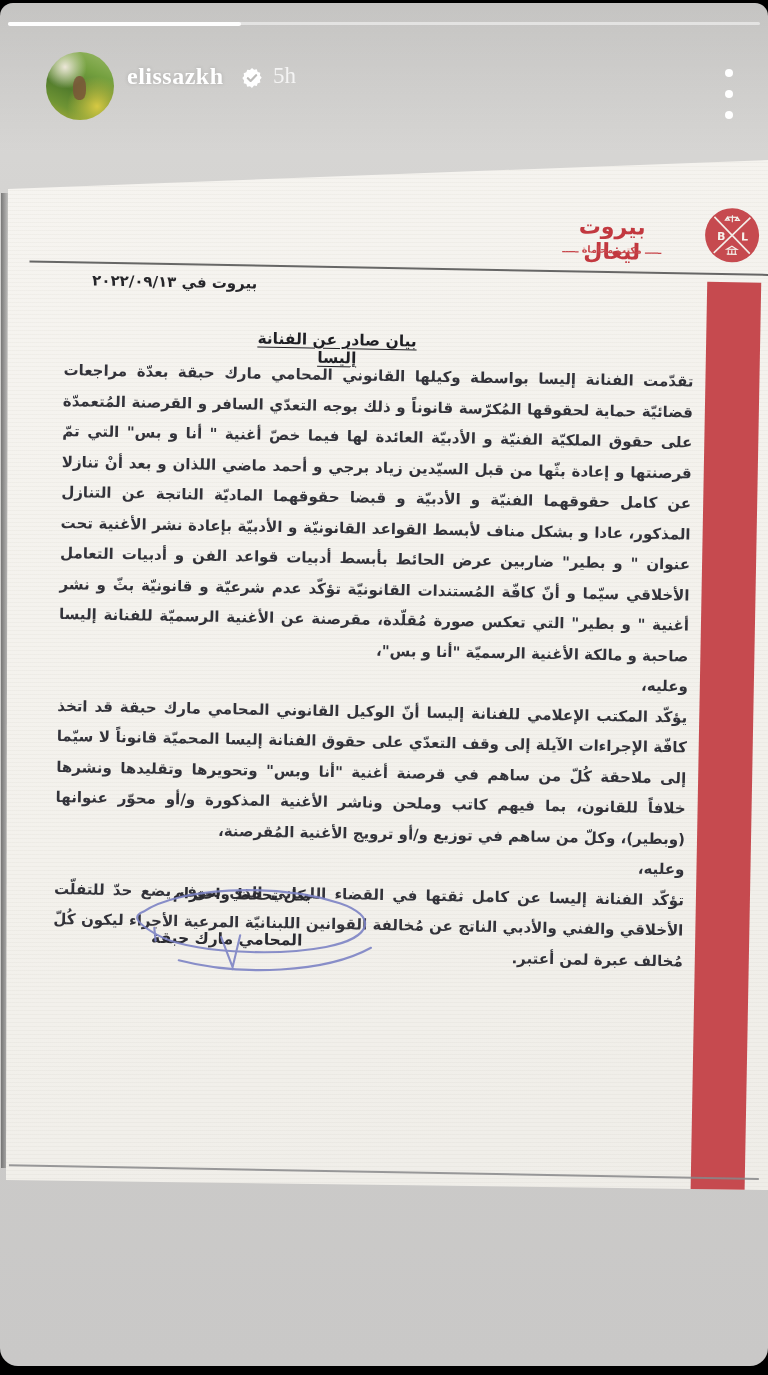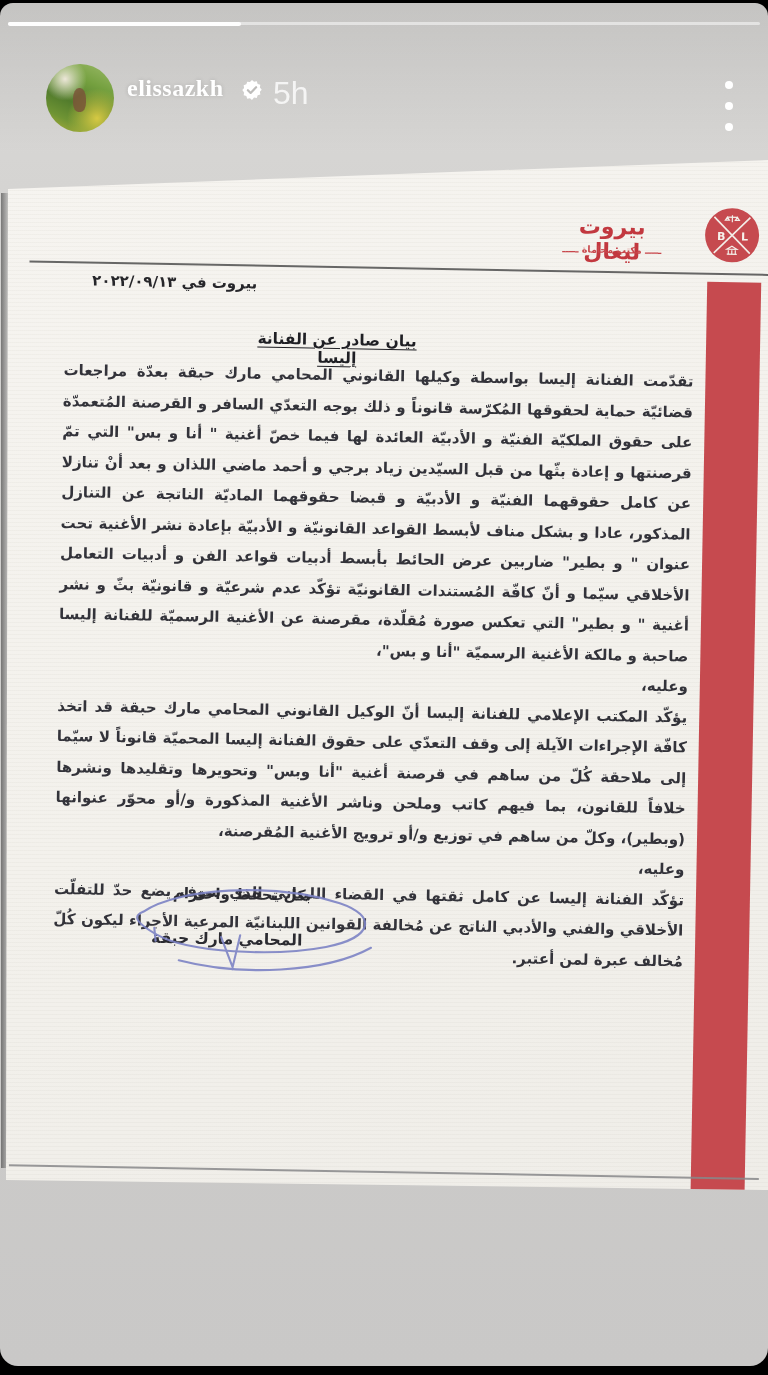--- a/index.html
+++ b/index.html
@@ -21,21 +21,21 @@
   }
   
   .progress-track{
     position:absolute;left:8px;right:8px;top:19px;height:3px;border-radius:3px;
     background:rgba(255,255,255,.5);
   }
   .progress-fill{
     position:absolute;left:0;top:-0.5px;height:4px;border-radius:3px;background:#fefefe;
   }
   
-  .header{position:absolute;left:0;right:0;top:52px;height:90px;text-align:right;}
+  .header{position:absolute;left:0;right:0;top:40px;height:90px;text-align:right;}
   .avatar{
     position:absolute;left:46px;top:9px;width:68px;height:68px;border-radius:50%;
     background:
       radial-gradient(circle at 28% 22%,#ece7d8 0%,rgba(236,231,216,0) 30%),
       radial-gradient(circle at 75% 80%,#d6c943 0%,rgba(214,201,67,0) 40%),
       linear-gradient(205deg,#9dbb6a 0%,#74a03f 30%,#527c2c 58%,#6f9434 78%,#b5b23c 100%);
     overflow:hidden;
   }
   .avatar::after{ 
     content:"";position:absolute;left:27px;top:24px;width:13px;height:24px;
@@ -43,22 +43,22 @@
   }
   .username{
     position:absolute;left:127px;top:20px;
     font-family:"Liberation Serif","DejaVu Serif",serif;
     font-size:24px;font-weight:700;color:#fff;letter-spacing:.5px;
     text-shadow:0 0 4px rgba(0,0,0,.15);
   }
   .badge{position:absolute;left:241px;top:24px;width:22px;height:22px;}
   .timestamp{
     position:absolute;left:273px;top:20px;
-    font-family:Liberation Sans, sans-serif;
-    font-size:32px;color:rgba(255,255,255,.78);
+    font-family:Liberation Serif, serif;
+    font-size:23px;color:rgba(255,255,255,.78);
   }
   .menu{position:absolute;right:24px;top:18px;width:30px;height:64px;cursor:pointer;}
   .menu .dot{
     position:absolute;left:11px;width:8px;height:8px;border-radius:50%;background:#fff;
   }
   .menu .d1{top:8px}.menu .d2{top:29px}.menu .d3{top:50px}
   
   .paper-edge{
     position:absolute;left:1px;top:190px;width:9px;height:975px;
     background:linear-gradient(90deg,rgba(45,45,45,.55),rgba(45,45,45,0));

